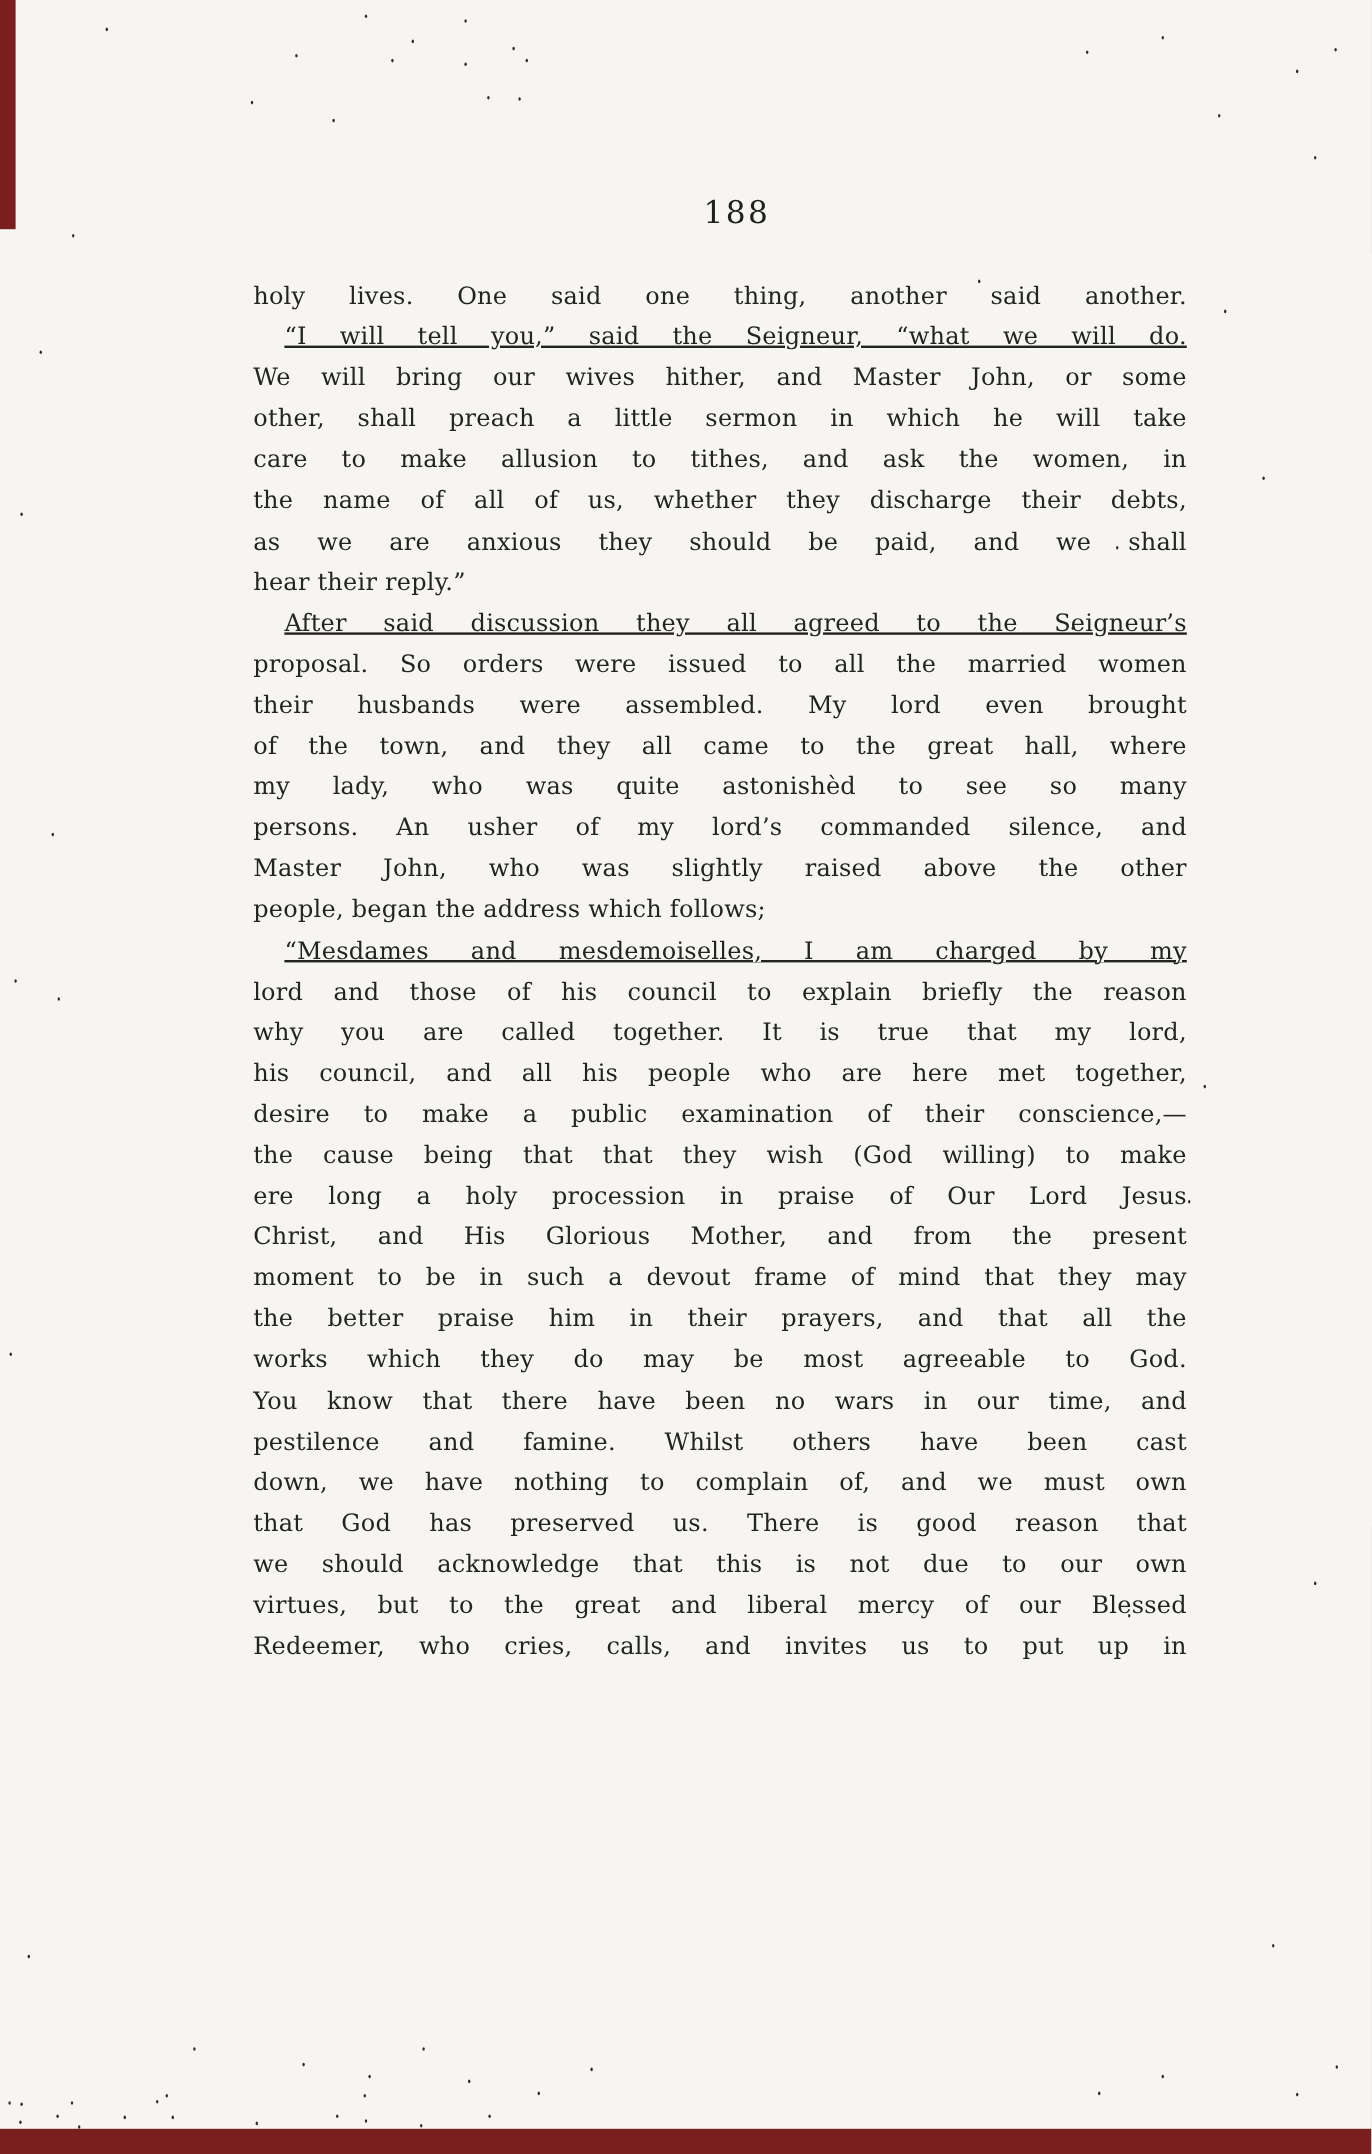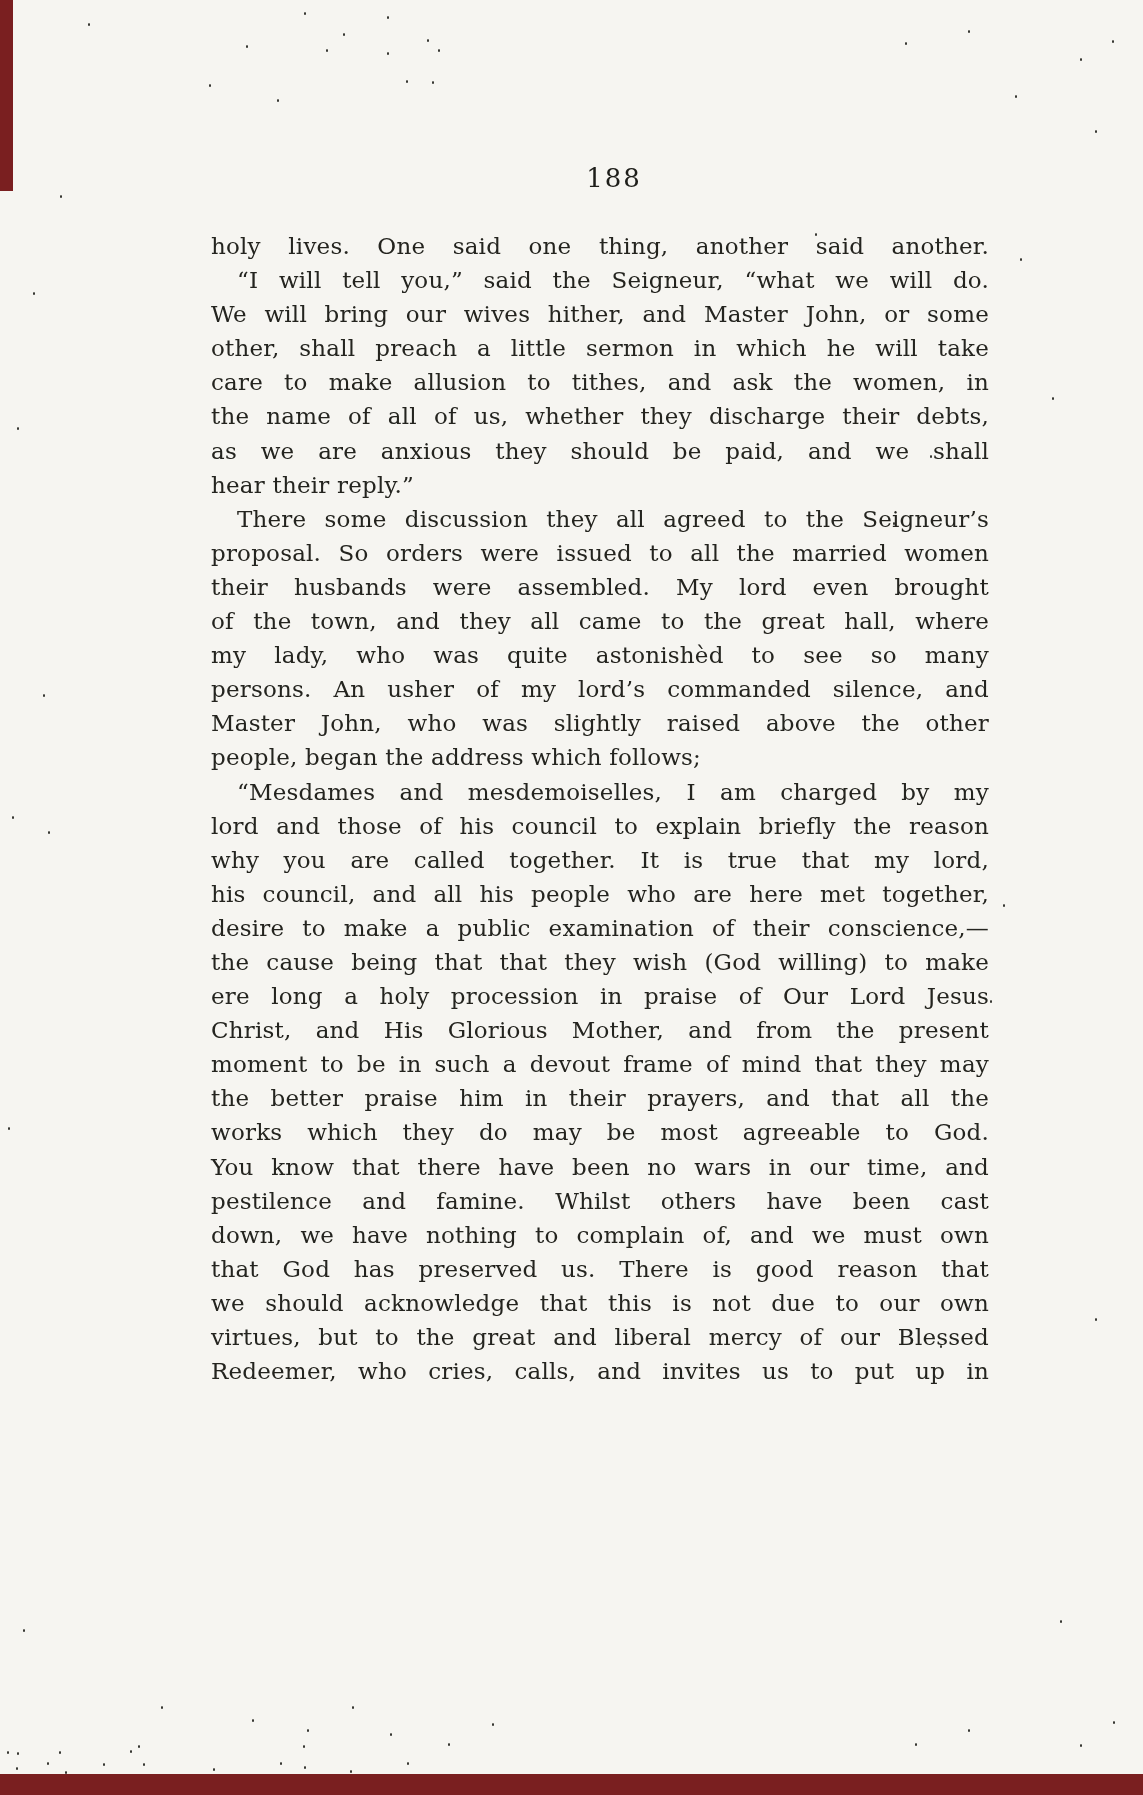--- a/index.html
+++ b/index.html
@@ -19,51 +19,51 @@
     letter-spacing:2px;
     color:#1e1e1a;
   }
   .textblock{
     position:absolute;
     left:211px;top:229px;width:778px;
   }
   .line{
     height:34.1px;
     line-height:34.1px;
-    font-size:23px;
+    font-size:20px;
     letter-spacing:0.2px;
     text-align:justify;
     text-align-last:justify;
     overflow:visible;
     white-space:nowrap;
   }
   .line.just{white-space:normal;}
   .line.short{text-align:right;text-align-last:left;}
-  .line.indent{text-indent:26px;}
+  .line.indent{text-indent:26px;text-decoration:underline;}
   .strip{position:absolute;background:#7a1f20;}
   .strip-left{left:0;top:0;width:13px;height:191px;}
   .strip-bottom{left:0;top:1774px;width:1143px;height:21px;}
   .speck{position:absolute;width:2px;height:3px;background:#2c2c27;border-radius:50%;}
 </style>
 </head>
 <body>
 
 <div class="page">
   <div class="folio">188</div>
 
   <div class="textblock" id="textblock">
       <div class="line just">holy lives.  One said one thing, another said another.</div>
       <div class="line just indent">“I will tell you,” said the Seigneur, “what we will do.</div>
       <div class="line just">We will bring our wives hither, and Master John, or some</div>
       <div class="line just">other, shall preach a little sermon in which he will take</div>
       <div class="line just">care to make allusion to tithes, and ask the women, in</div>
       <div class="line just">the name of all of us, whether they discharge their debts,</div>
       <div class="line just">as we are anxious they should be paid, and we shall</div>
       <div class="line short">hear their reply.”</div>
-      <div class="line just indent">There some discussion they all agreed to the Seigneur’s</div>
+      <div class="line just indent">After said discussion they all agreed to the Seigneur’s</div>
       <div class="line just">proposal.  So orders were issued to all the married women</div>
       <div class="line just">their husbands were assembled.  My lord even brought</div>
       <div class="line just">of the town, and they all came to the great hall, where</div>
       <div class="line just">my lady, who was quite astonishèd to see so many</div>
       <div class="line just">persons.  An usher of my lord’s commanded silence, and</div>
       <div class="line just">Master John, who was slightly raised above the other</div>
       <div class="line short">people, began the address which follows;</div>
       <div class="line just indent">“Mesdames and mesdemoiselles, I am charged by my</div>
       <div class="line just">lord and those of his council to explain briefly the reason</div>
       <div class="line just">why you are called together.  It is true that my lord,</div>

